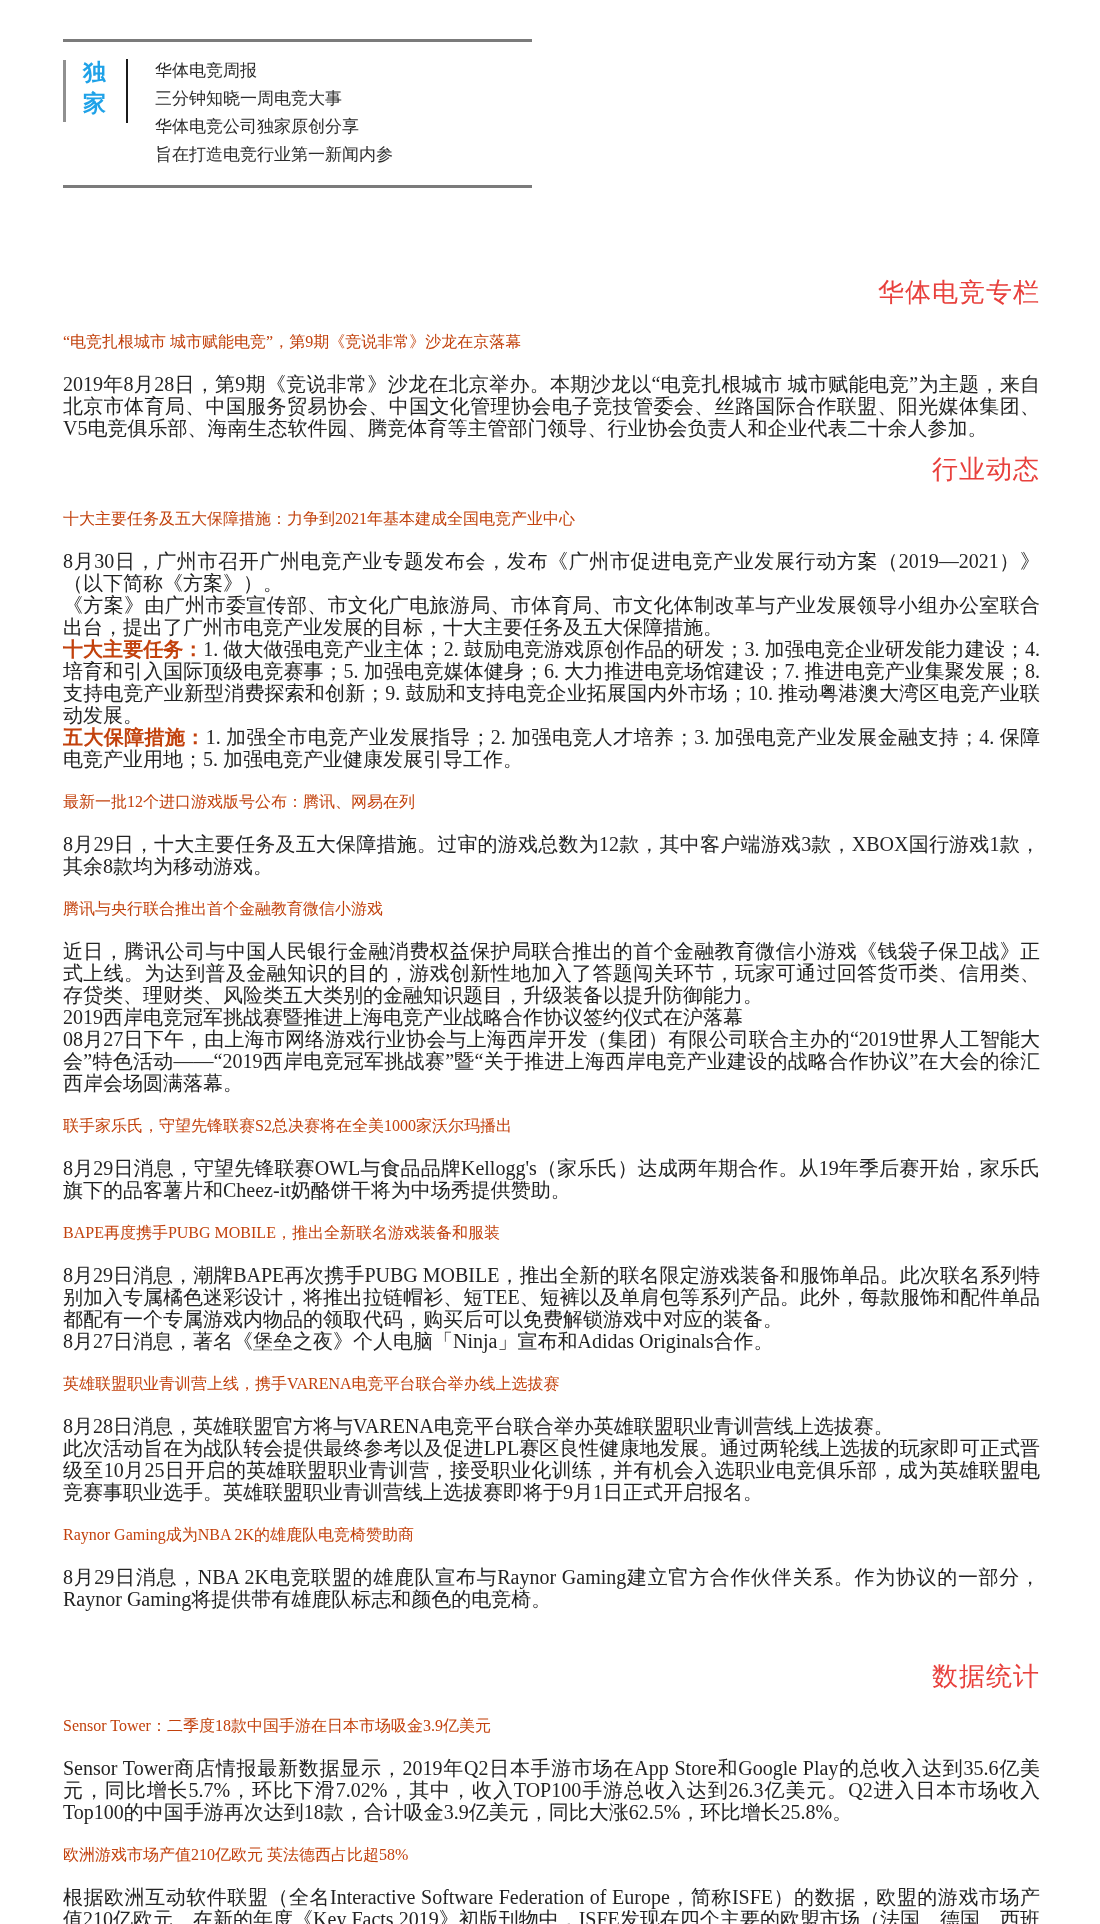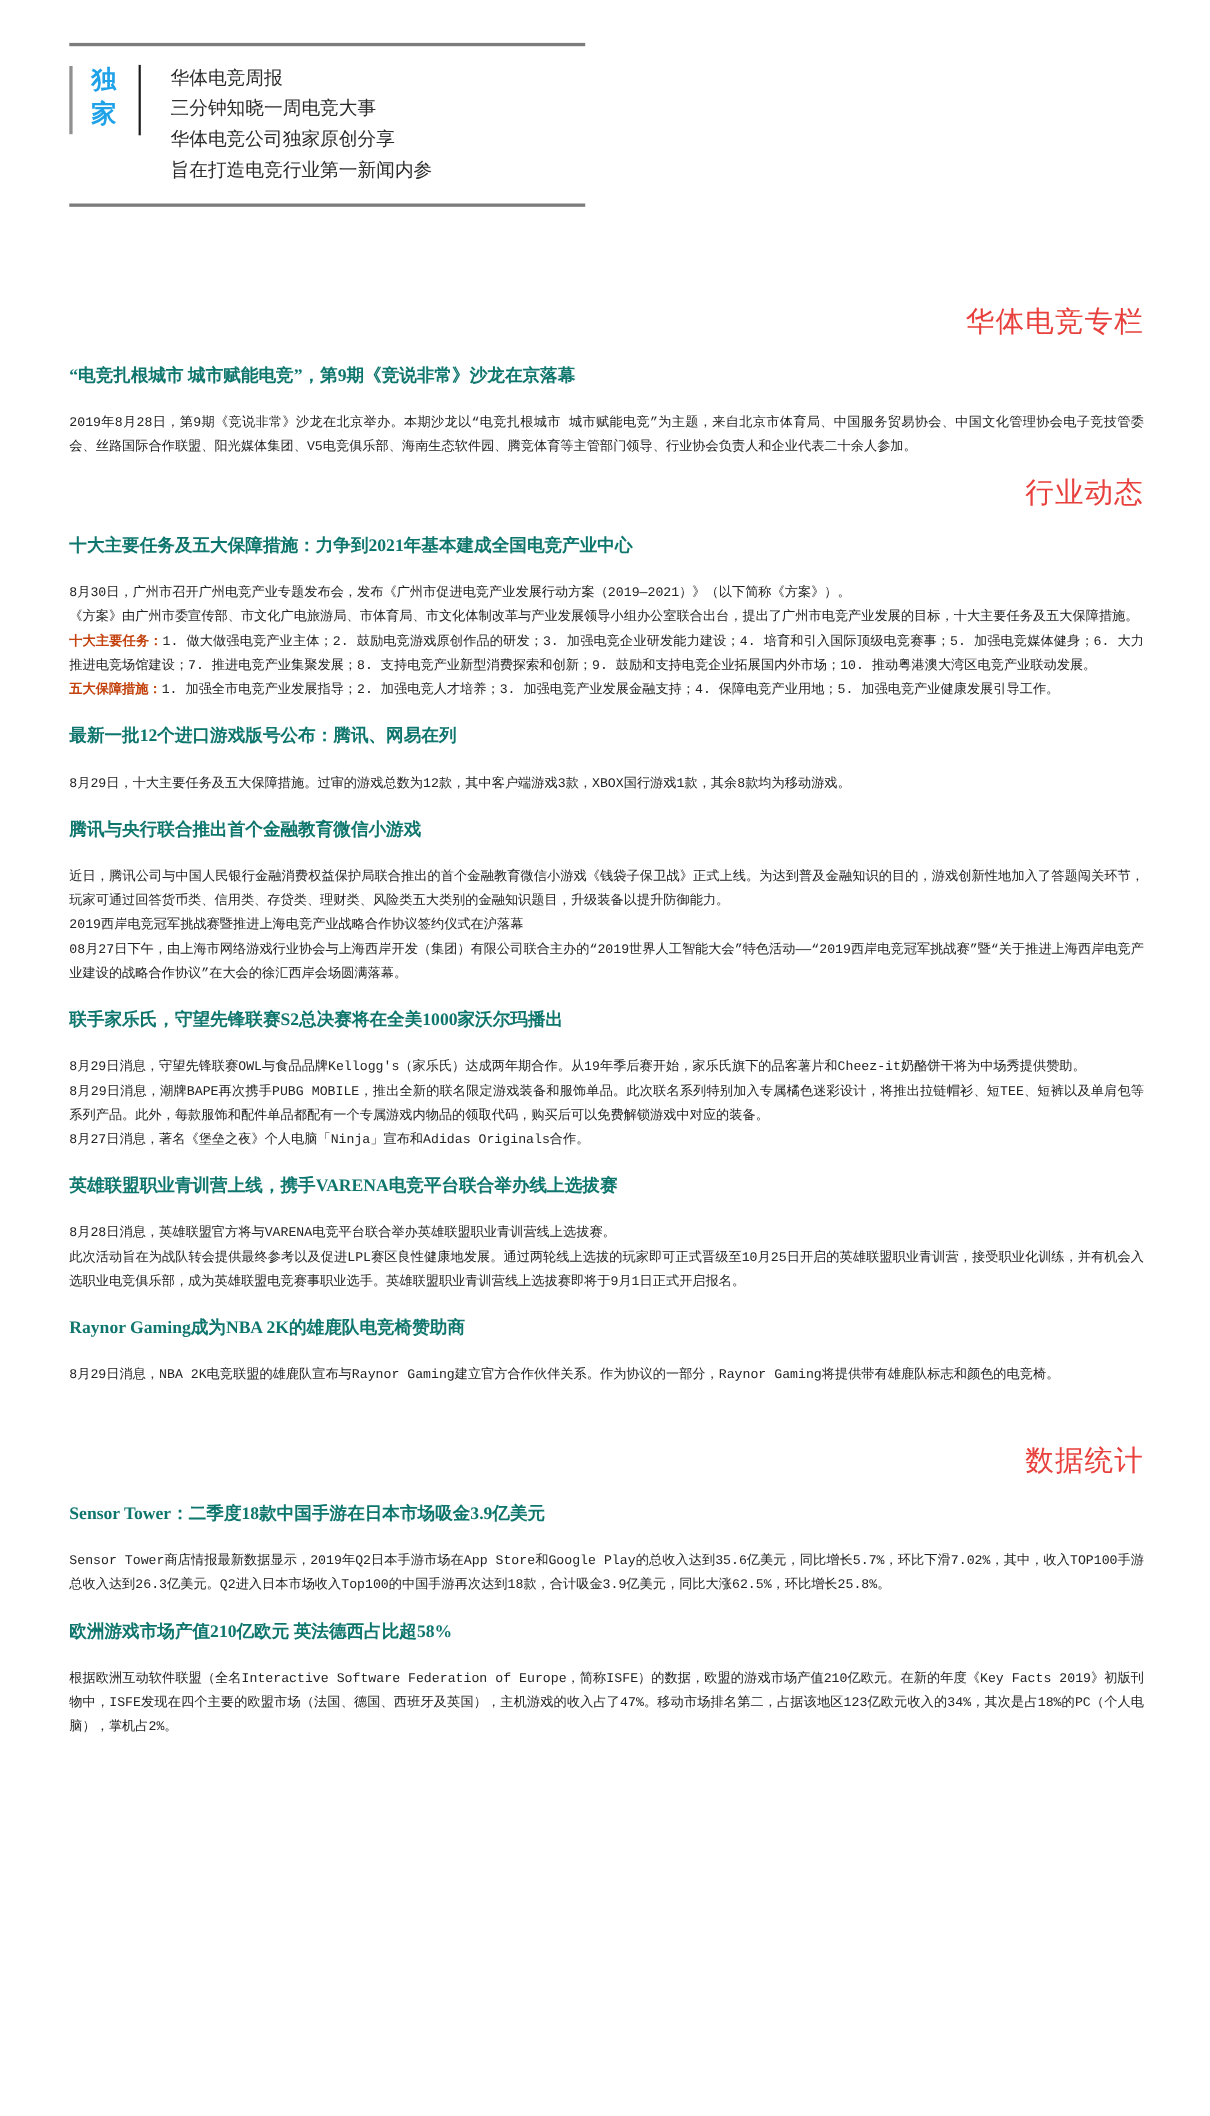--- a/index.html
+++ b/index.html
@@ -39,30 +39,29 @@
     font-size:26px;line-height:34px;font-weight:400;
     color:var(--heading-red,#e8403c);
     text-align:right;
     letter-spacing:1px;
     margin:34px 0 0 0;
   }
   .section-0 h2.section-heading{margin-top:88px;}
   .section-1 h2.section-heading{margin-top:14px;}
   .section-2 h2.section-heading{margin-top:50px;}
   .article-title{
-    font-weight:700;font-size:16px;line-height:22px;
-    color:#0f766e;
+    font-weight:400;font-size:16px;line-height:22px;
+    color:#c2410c;
     margin:21px 0 20px 0;
   }
   .para{
-    font-size:12px;line-height:22px;
+    font-size:20px;line-height:22px;
     color:#232323;
     text-align:justify;
     margin:0;
-    font-family:Liberation Mono, monospace;
   }
   .para b{font-weight:700;color:#c2410c;}
 </style>
 </head>
 <body>
 
 <div class="page" style="--accent-blue: #1fa2e8; --heading-red: #e8403c;">
 
   <header class="masthead">
     <div class="rule"></div>
@@ -108,20 +107,21 @@
           <div class="article-title">腾讯与央行联合推出首个金融教育微信小游戏</div>
           <div class="para">近日，腾讯公司与中国人民银行金融消费权益保护局联合推出的首个金融教育微信小游戏《钱袋子保卫战》正式上线。为达到普及金融知识的目的，游戏创新性地加入了答题闯关环节，玩家可通过回答货币类、信用类、存贷类、理财类、风险类五大类别的金融知识题目，升级装备以提升防御能力。</div>
           <div class="para">2019西岸电竞冠军挑战赛暨推进上海电竞产业战略合作协议签约仪式在沪落幕</div>
           <div class="para">08月27日下午，由上海市网络游戏行业协会与上海西岸开发（集团）有限公司联合主办的“2019世界人工智能大会”特色活动——“2019西岸电竞冠军挑战赛”暨“关于推进上海西岸电竞产业建设的战略合作协议”在大会的徐汇西岸会场圆满落幕。</div>
         </article>
         <article>
           <div class="article-title">联手家乐氏，守望先锋联赛S2总决赛将在全美1000家沃尔玛播出</div>
           <div class="para">8月29日消息，守望先锋联赛OWL与食品品牌Kellogg's（家乐氏）达成两年期合作。从19年季后赛开始，家乐氏旗下的品客薯片和Cheez-it奶酪饼干将为中场秀提供赞助。</div>
         </article>
         <article>
+          <div class="article-title">BAPE再度携手PUBG MOBILE，推出全新联名游戏装备和服装</div>
           <div class="para">8月29日消息，潮牌BAPE再次携手PUBG MOBILE，推出全新的联名限定游戏装备和服饰单品。此次联名系列特别加入专属橘色迷彩设计，将推出拉链帽衫、短TEE、短裤以及单肩包等系列产品。此外，每款服饰和配件单品都配有一个专属游戏内物品的领取代码，购买后可以免费解锁游戏中对应的装备。</div>
         </article>
         <article>
           <div class="para">8月27日消息，著名《堡垒之夜》个人电脑「Ninja」宣布和Adidas Originals合作。</div>
         </article>
         <article>
           <div class="article-title">英雄联盟职业青训营上线，携手VARENA电竞平台联合举办线上选拔赛</div>
           <div class="para">8月28日消息，英雄联盟官方将与VARENA电竞平台联合举办英雄联盟职业青训营线上选拔赛。</div>
           <div class="para">此次活动旨在为战队转会提供最终参考以及促进LPL赛区良性健康地发展。通过两轮线上选拔的玩家即可正式晋级至10月25日开启的英雄联盟职业青训营，接受职业化训练，并有机会入选职业电竞俱乐部，成为英雄联盟电竞赛事职业选手。英雄联盟职业青训营线上选拔赛即将于9月1日正式开启报名。</div>
         </article>

